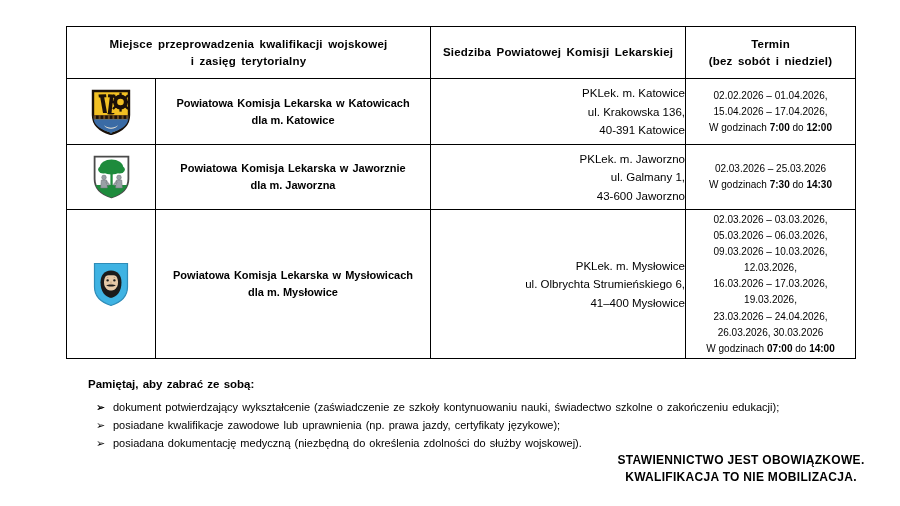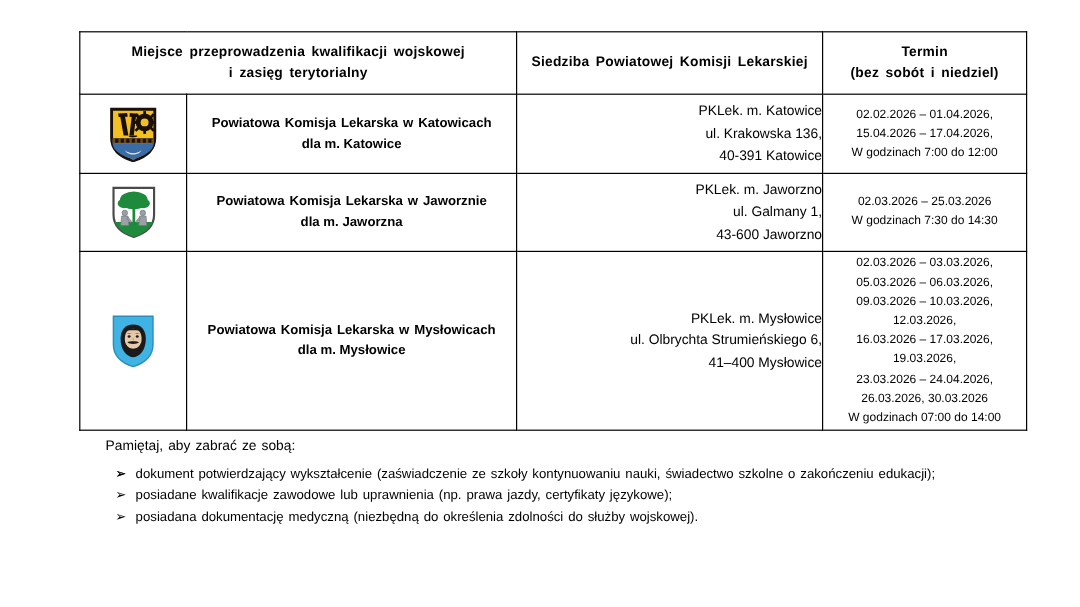--- a/index.html
+++ b/index.html
@@ -77,21 +77,21 @@
     line-height: 1.6;
   }
   .cell-seat .ln { display: block; text-align: right; }
 
   .cell-term {
     padding: 8px 4px;
     font-size: 10px;
     line-height: 1.62;
   }
   .cell-term .ln { display: block; white-space: nowrap; }
-  .cell-term b { font-weight: normal; }
+  .cell-term b { font-weight: bold; }
 
   .cell-logo { padding: 6px 0; }
 
   .row1 td { height: 65px; }
   .row2 td { height: 64px; }
   .row3 td { height: 148px; }
 
   
   .crest {
     display: block;
@@ -100,22 +100,22 @@
 
   
   .notes {
     position: absolute;
     left: 88px;
     top: 362px;
     width: 800px;
   }
   .notes-title {
     font-size: 11.5px;
-    font-weight: normal;
-    margin: 4px 0 9px 0;
+    font-weight: bold;
+    margin: 16px 0 9px 0;
     word-spacing: 1px;
   }
   .notes-list {
     list-style: none;
     margin: 0;
     padding: 0 0 0 8px;
   }
   .notes-list li {
     font-size: 11px;
     line-height: 1.63;
@@ -317,14 +317,18 @@
         <span class="arrow">➢</span>
         <span>posiadane kwalifikacje zawodowe lub uprawnienia (np. prawa jazdy,  certyfikaty  językowe);</span>
       </li>
       <li>
         <span class="arrow">➢</span>
         <span>posiadana dokumentację medyczną  (niezbędną do określenia zdolności do służby  wojskowej).</span>
       </li>
     </ul>
   </div>
 
+  <div class="closing">
+    <span class="ln">STAWIENNICTWO JEST OBOWIĄZKOWE.</span>
+    <span class="ln">KWALIFIKACJA TO NIE MOBILIZACJA.</span>
+  </div>
 
 </div>
 
 </body></html>

